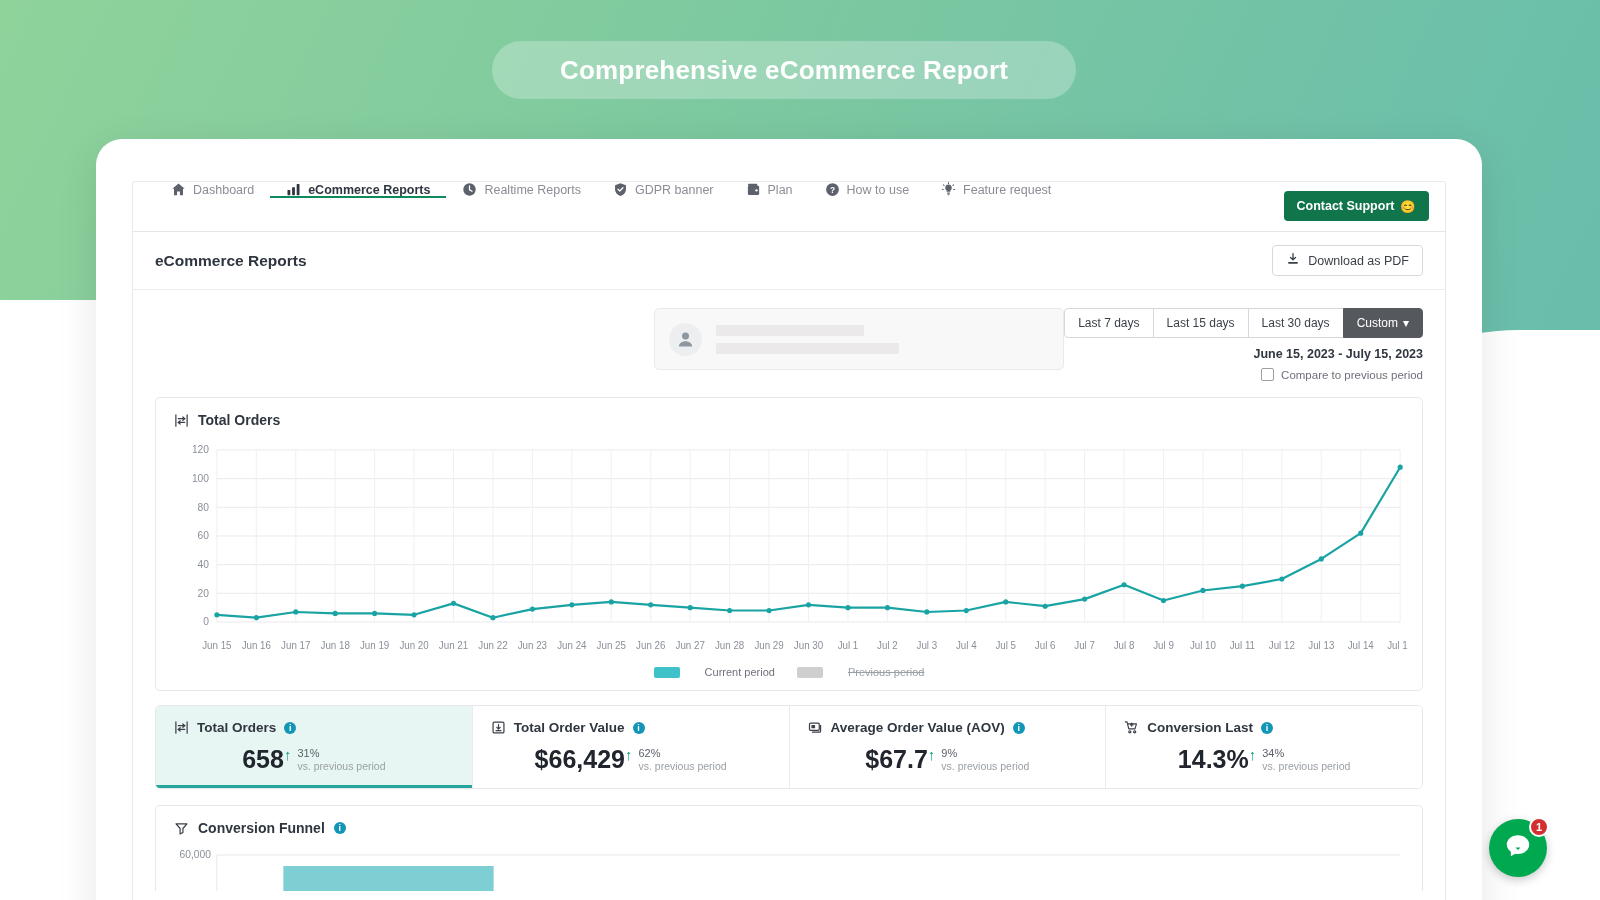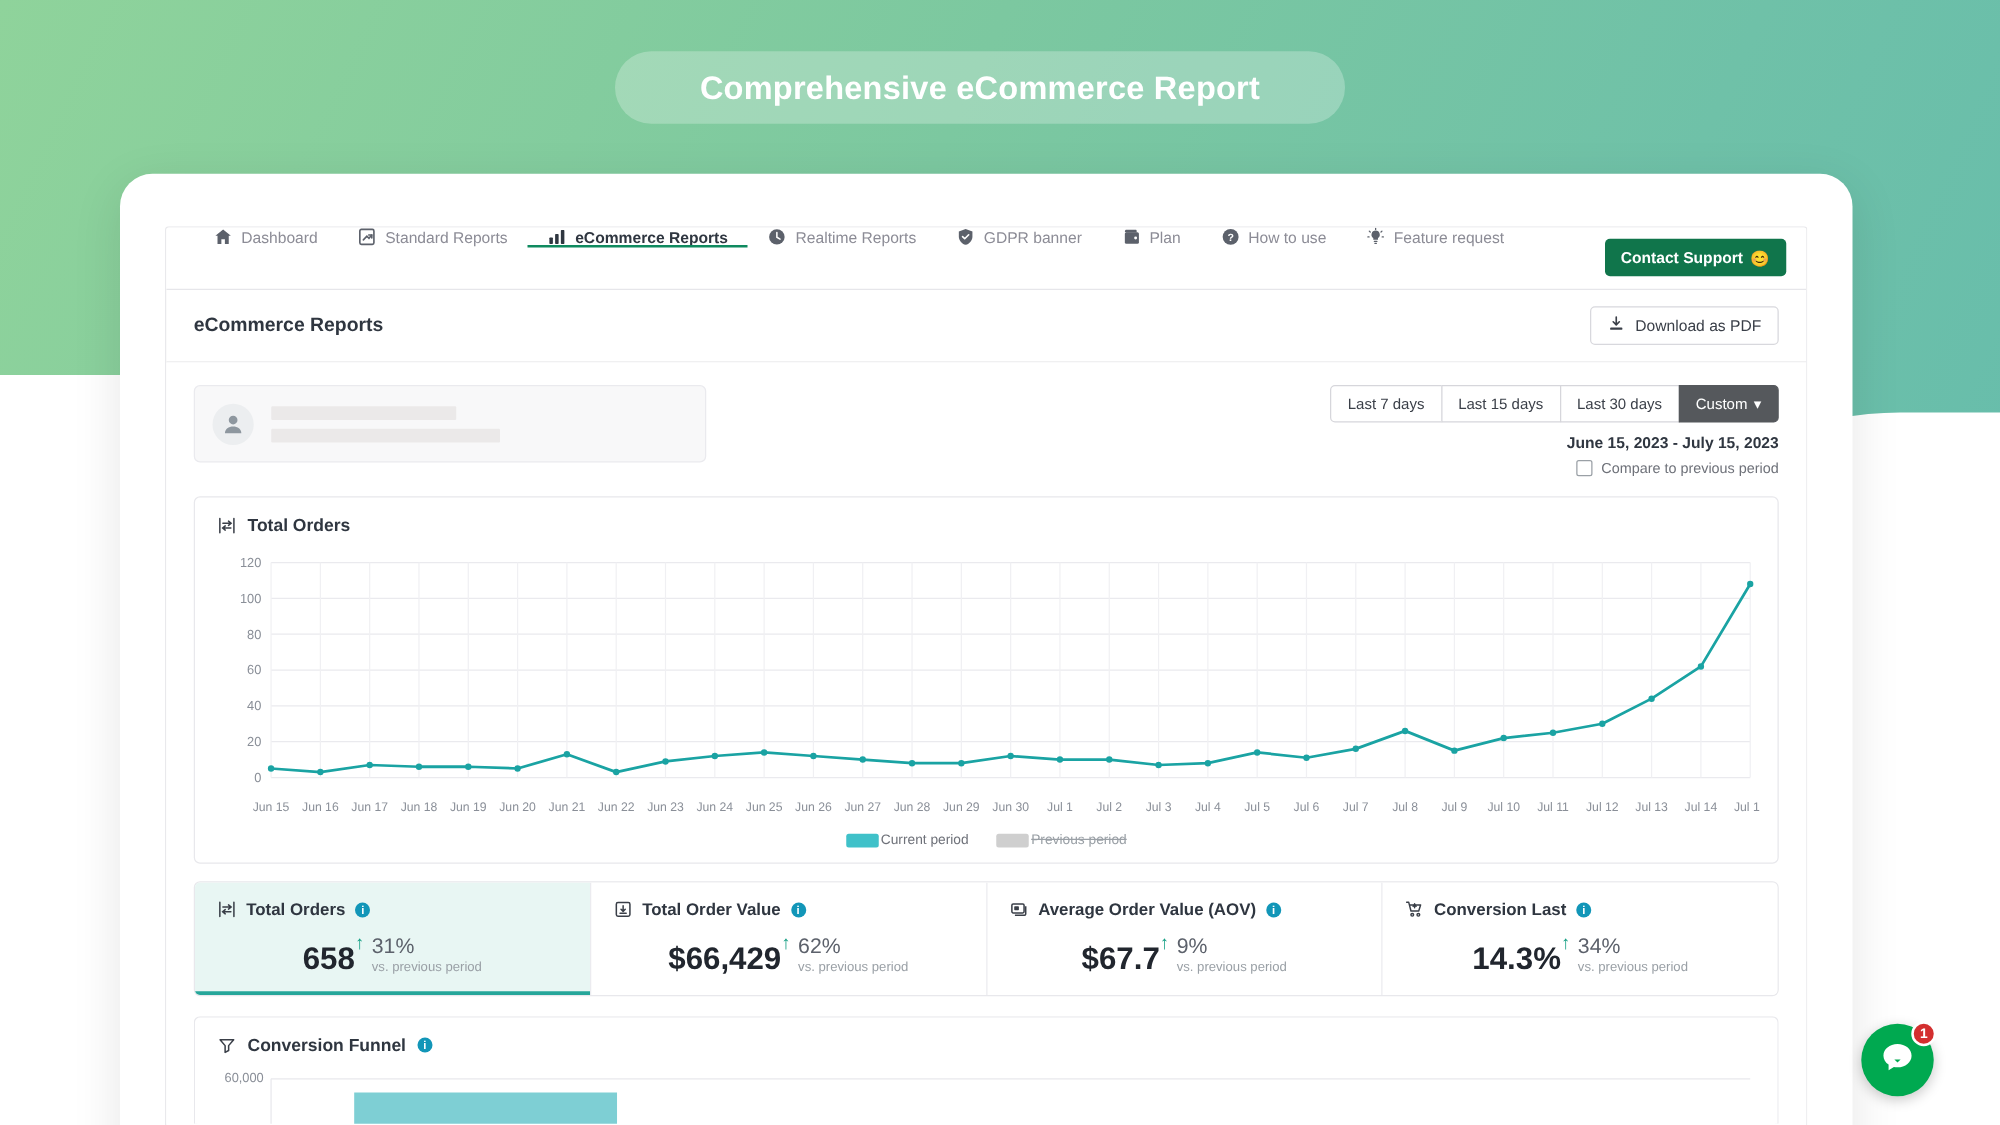--- a/index.html
+++ b/index.html
@@ -132,21 +132,21 @@
     color: #3a3f48;
     font-family: "Liberation Sans", sans-serif;
     display: flex; align-items: center; gap: 8px;
     cursor: pointer;
     justify-content: space-between;
   }
 
   
   .body-area { padding: 18px 22px 0 22px; background:#fff; }
 
-  .top-row { display: flex; justify-content: space-between; align-items: flex-start; }
+  .top-row { display: flex; justify-content: flex-end; align-items: flex-start; }
 
   .profile-card {
     width: 410px; height: 62px;
     background: #f8f8f9;
     border: 1px solid #eaeaee;
     border-radius: 5px;
     display: flex; align-items: center;
     padding: 0 14px; gap: 14px;
   }
   .avatar {
@@ -199,21 +199,21 @@
     background: #1296b8; color:#fff;
     font-size: 9px; font-weight: bold;
     display:inline-flex; align-items:center; justify-content:center;
     flex:none;
   }
 
   .chart-body { padding: 8px 14px 6px 10px; }
   .chart-svg { display: block; width: 100%; height: 200px; }
 
   .legend { display: flex; justify-content: center; gap: 22px; padding: 4px 0 12px 0; }
-  .legend-item { display: flex; align-items: center; gap: 2px; font-size: 11px; color: #6e7179; }
+  .legend-item { display: flex; align-items: center; gap: 25px; font-size: 11px; color: #6e7179; }
   .legend-swatch { width: 26px; height: 11px; border-radius: 2px; }
   .legend-item.disabled .legend-label { text-decoration: line-through; color: #9aa0a6; }
 
   
   .kpi-row {
     display: flex;
     margin-top: 14px;
     border: 1px solid #e8e8ec;
     border-radius: 5px;
     overflow: hidden;
@@ -228,21 +228,21 @@
   .kpi:first-child { border-left: none; }
   .kpi.active { background: #e8f6f3; box-shadow: inset 0 -3px 0 #26a69a; }
   .kpi-head { display: flex; align-items: center; gap: 8px; }
   .kpi-ico { width: 15px; height: 15px; color: #3a3f48; display:inline-flex; flex:none; }
   .kpi-label { font-size: 13.5px; font-weight: bold; color: #2f3640; }
   .kpi-bottom { display: flex; align-items: flex-end; justify-content: center; margin-top: 12px; }
   .kpi-value { font-size: 25px; font-weight: bold; color: #21262e; line-height: 1; }
   .kpi-delta { display: flex; align-items: flex-start; gap: 6px; }
   .arrow-up { color: #16a085; font-size: 15px; line-height: 1; }
   .delta-text { display: flex; flex-direction: column; }
-  .delta-pct { font-size: 17px; color: #5c616b; }
+  .delta-pct { font-size: 11px; color: #5c616b; }
   .delta-sub { font-size: 10.5px; color: #9aa0a6; margin-top: 1px; }
 
   
   .funnel-panel {
     margin-top: 16px;
     border: 1px solid #e8e8ec;
     border-radius: 5px 5px 0 0;
     border-bottom: none;
     background: #fff;
     height: 86px;
@@ -293,30 +293,20 @@
 
       <div class="nav-item">
         <span class="nav-ico">
           <svg viewBox="0 0 16 16" width="15" height="15" fill="currentColor">
               <path d="M8 1.6 1.4 7.1h1.8V14h3.3v-3.9h3V14h3.3V7.1h1.8L8 1.6z"></path>
             </svg>
         </span>
         <span>Dashboard</span>
       </div>
 
-      <div class="nav-item">
-        <span class="nav-ico">
-          <svg viewBox="0 0 16 16" width="15" height="15" fill="none" stroke="currentColor" stroke-width="1.4">
-              <rect x="2" y="1.6" width="12" height="12.8" rx="1.3"></rect>
-              <path d="M5 10.5 8 7.4l1.8 1.8 2.2-2.6" stroke-linecap="round"></path>
-              <path d="M9.6 6.4h2.6v2.6" stroke-linecap="round"></path>
-            </svg>
-        </span>
-        <span>Standard Reports</span>
-      </div>
 
       <div class="nav-item active">
         <span class="nav-ico">
           <svg viewBox="0 0 16 16" width="15" height="15" fill="currentColor">
               <rect x="1.6" y="8.5" width="3" height="5.5" rx="0.6"></rect>
               <rect x="6.5" y="5.5" width="3" height="8.5" rx="0.6"></rect>
               <rect x="11.4" y="2.2" width="3" height="11.8" rx="0.6"></rect>
             </svg>
         </span>
         <span>eCommerce Reports</span>

